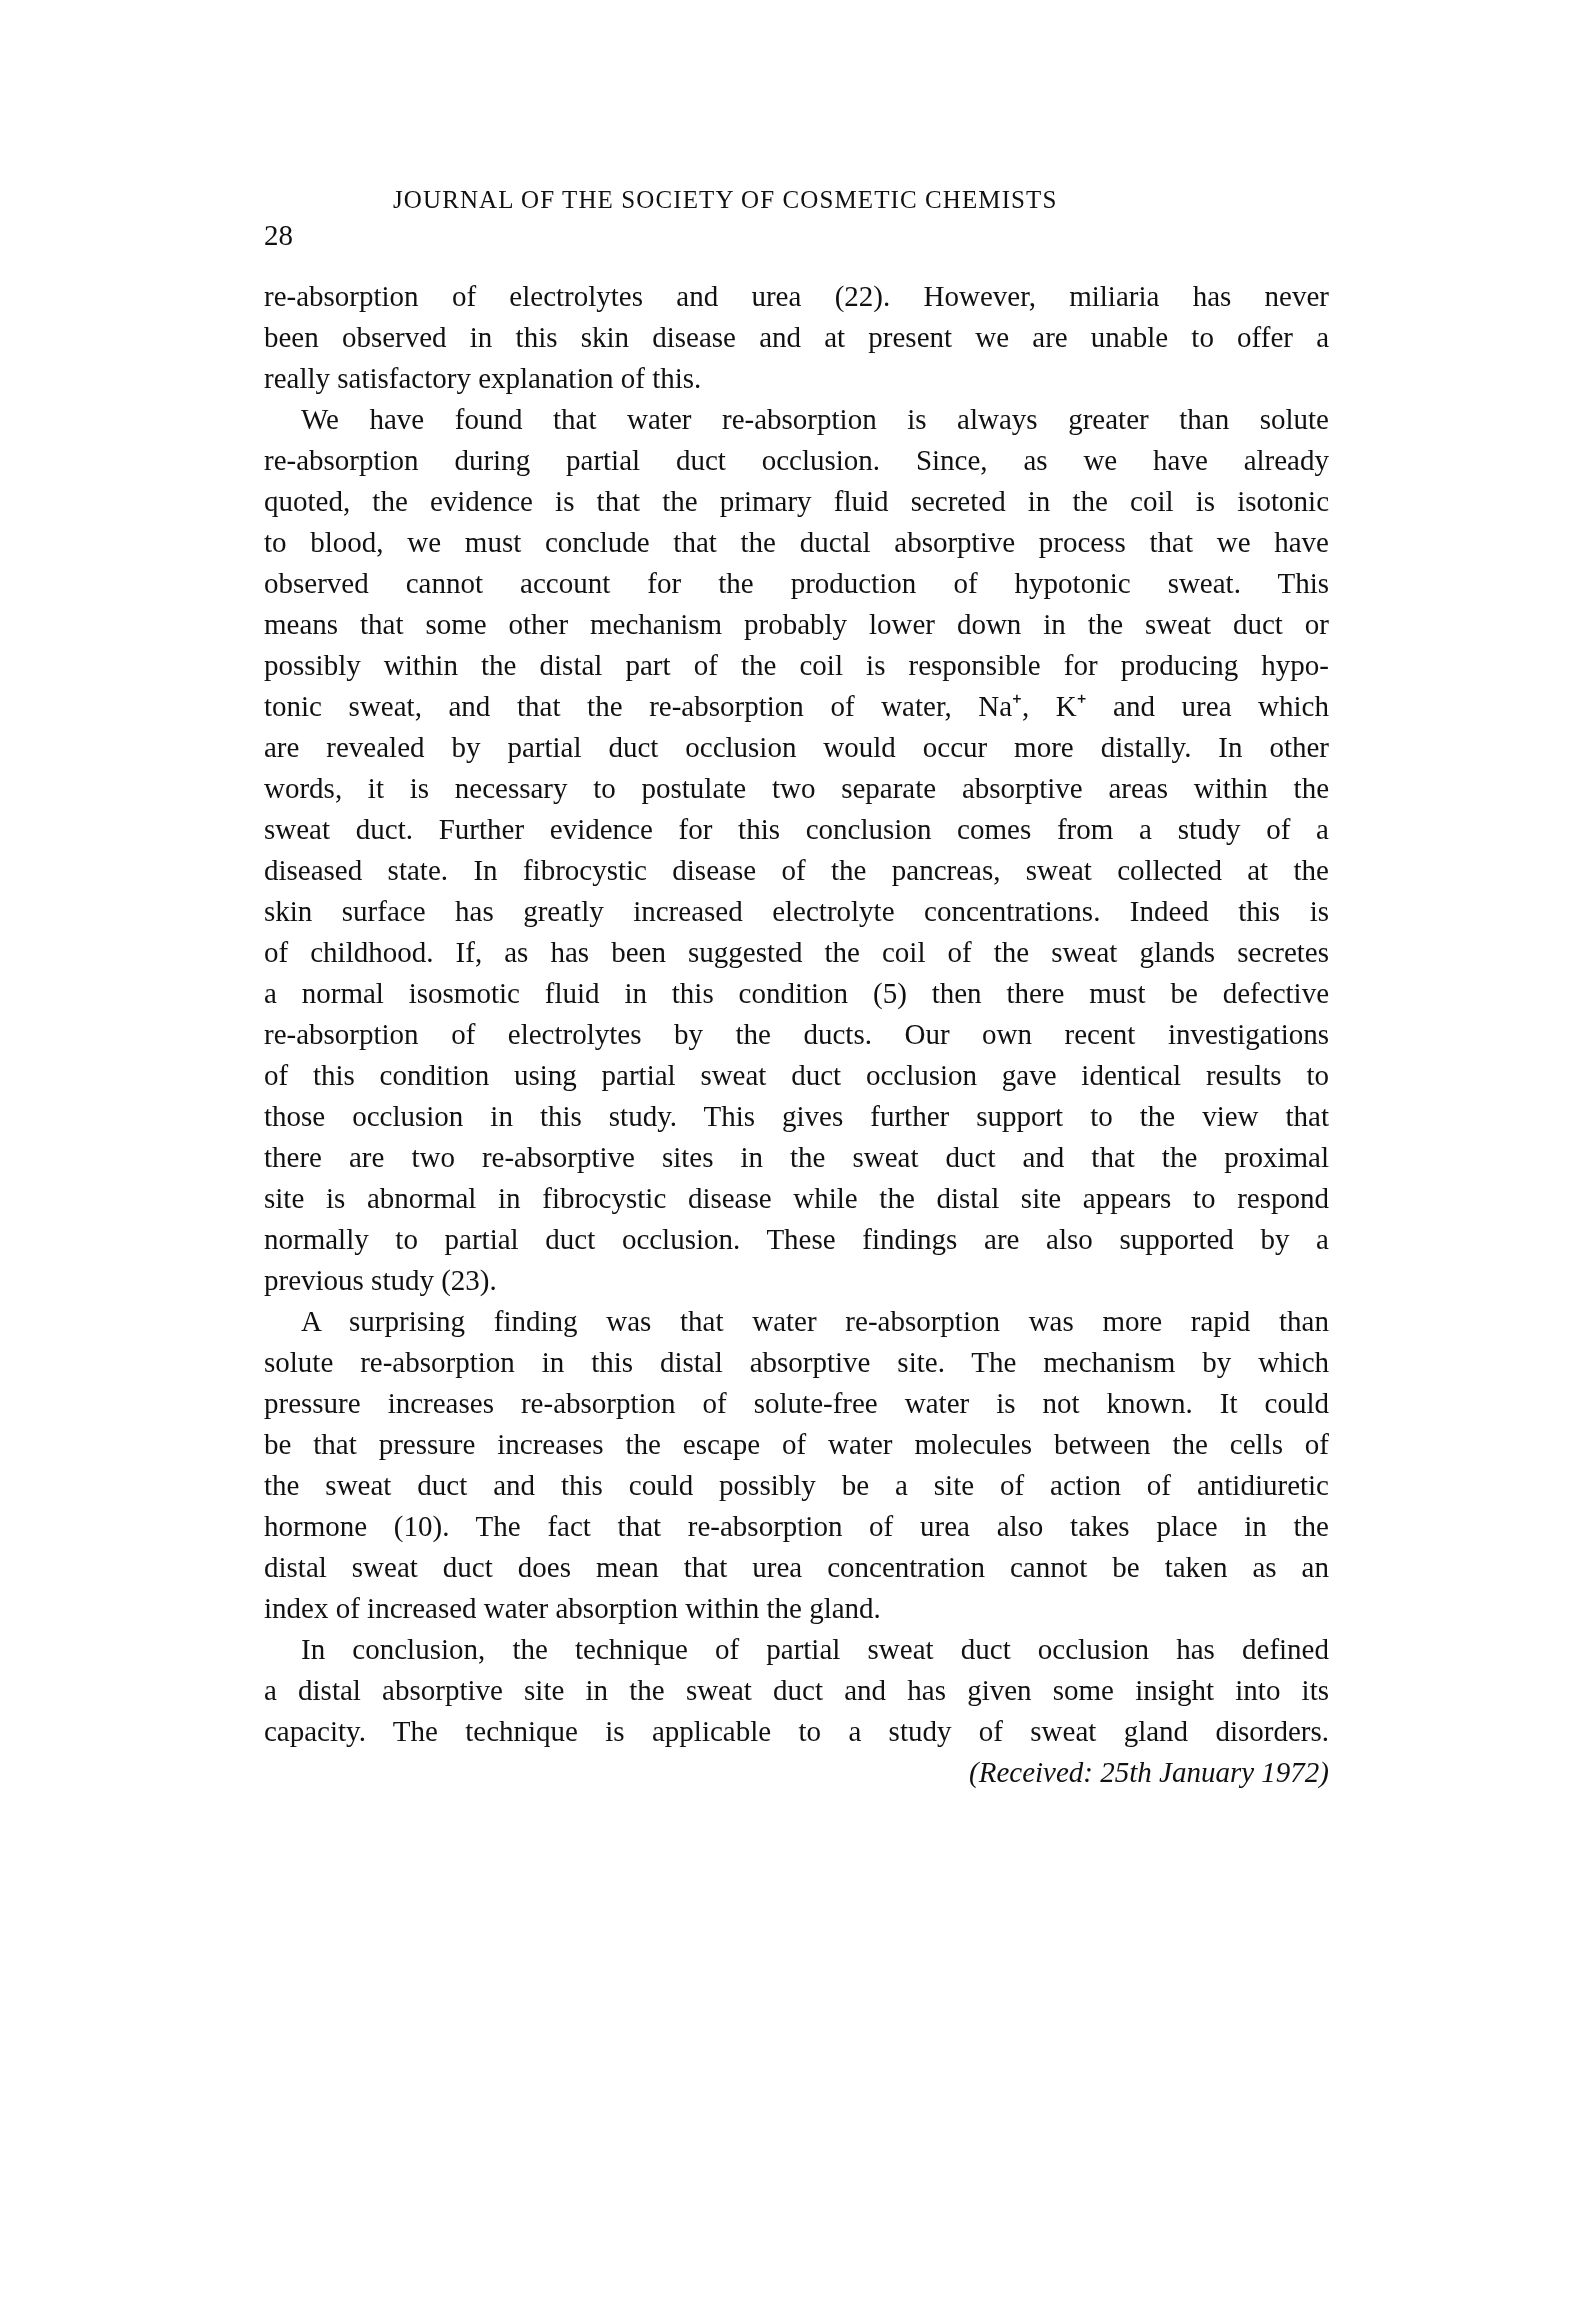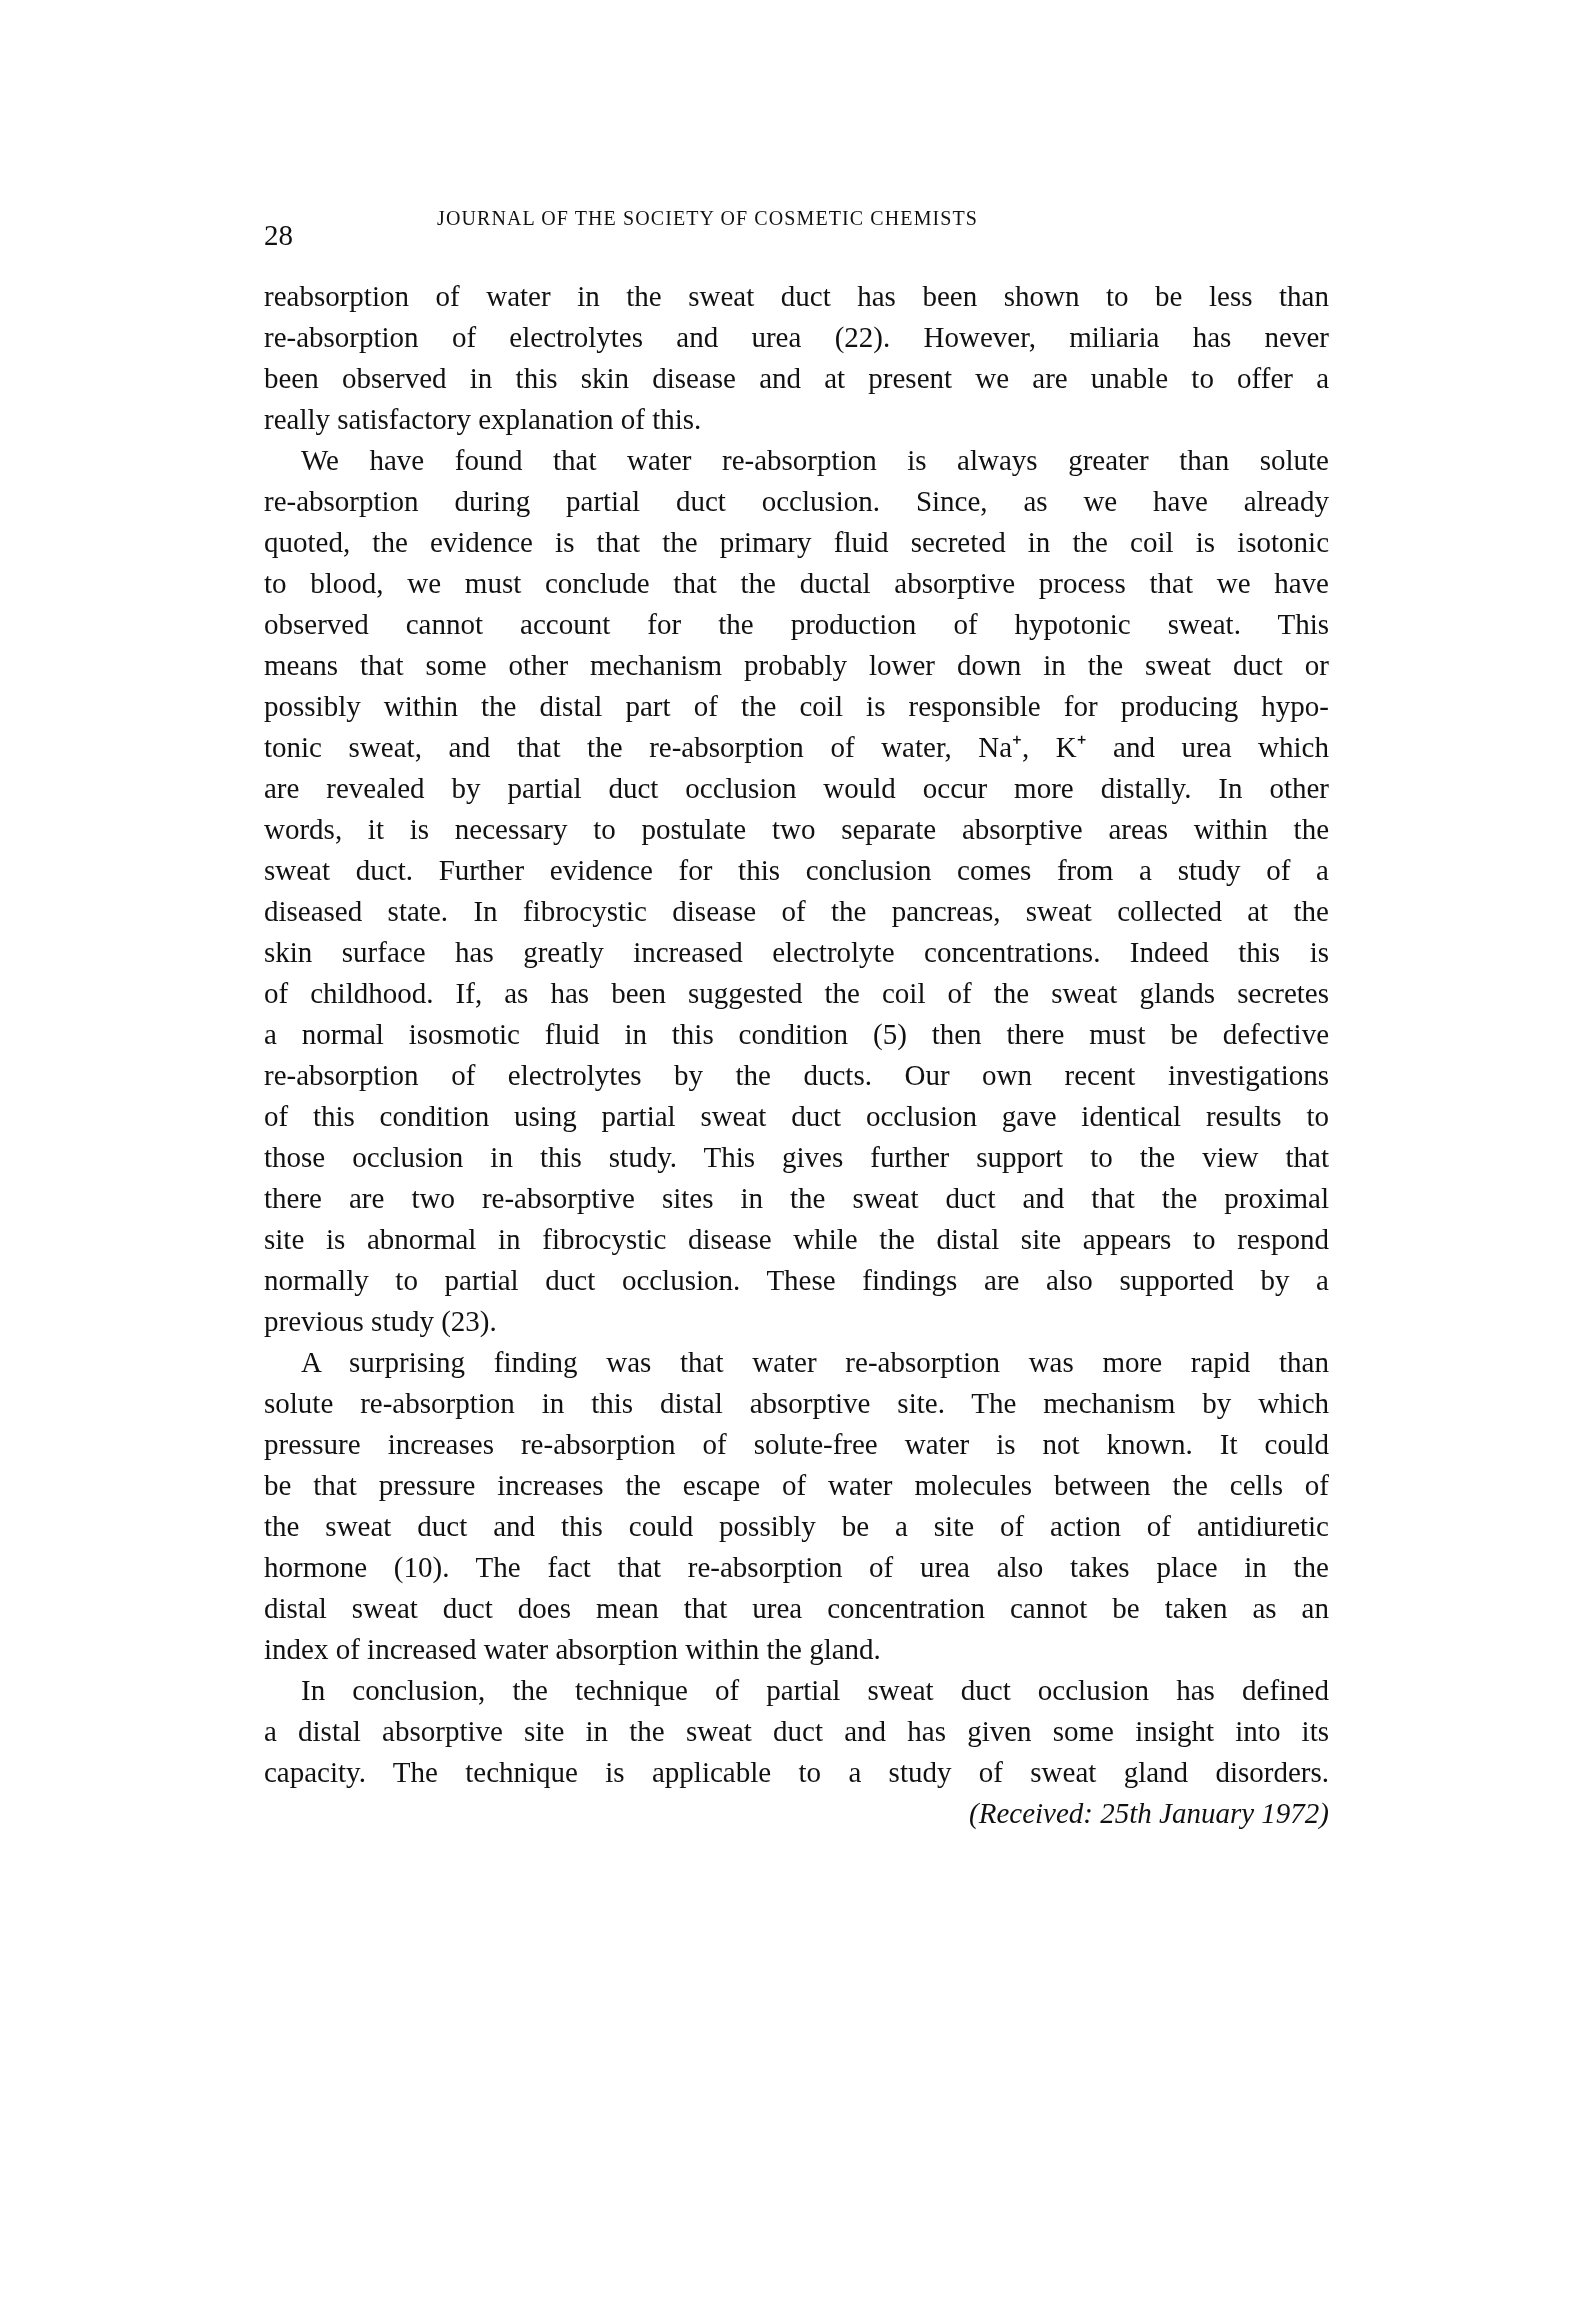--- a/index.html
+++ b/index.html
@@ -1,39 +1,38 @@
 <!DOCTYPE html>
 <html style="font-size:15px"><head>
 <meta charset="utf-8">
 <style>
   html, body { margin: 0; padding: 0; background: #ffffff; }
   body { width: 1574px; height: 2318px; position: relative; overflow: hidden; }
   .page { position: absolute; left: 0; top: 0; width: 1574px; height: 2318px; background: #fff; color: #111; }
   .header { position: absolute; top: 186px; left: 264px; width: 1065px; height: 37px; font-family: "Liberation Serif", serif; }
   .page-number { position: absolute; left: 0; top: 0; font-size: 29px; margin-top: 33px; }
-  .running-title { position: absolute; left: 129px; top: 21px; font-size: 20px; letter-spacing: 1.1px; margin-left: 44px; }
+  .running-title { position: absolute; left: 129px; top: 0; font-size: 25px; letter-spacing: 1.1px; }
   .body-text { position: absolute; top: 276px; left: 264px; width: 1065px; font-family: "Liberation Serif", serif; font-size: 29px; }
   .line { height: 41px; line-height: 41px; white-space: nowrap; text-align: justify; text-align-last: justify; }
   .line.last { text-align-last: left; }
   .line.indent { padding-left: 37px; }
   .received { text-align: right; text-align-last: right; font-style: italic; }
 </style>
 </head>
 <body>
 
 <div class="page">
   <div class="header">
     <span class="page-number">28</span>
     <span class="running-title">JOURNAL OF THE SOCIETY OF COSMETIC CHEMISTS</span>
   </div>
 
   <div class="body-text">
 
     <div>
-      <div class="line">reabsorption of water in the sweat duct has been shown to be less than</div>
       <div class="line">re-absorption of electrolytes and urea (22). However, miliaria has never</div>
       <div class="line">been observed in this skin disease and at present we are unable to offer a</div>
       <div class="line last">really satisfactory explanation of this.</div>
     </div>
 
     <div>
       <div class="line indent">We have found that water re-absorption is always greater than solute</div>
       <div class="line">re-absorption during partial duct occlusion. Since, as we have already</div>
       <div class="line">quoted, the evidence is that the primary fluid secreted in the coil is isotonic</div>
       <div class="line">to blood, we must conclude that the ductal absorptive process that we have</div>

